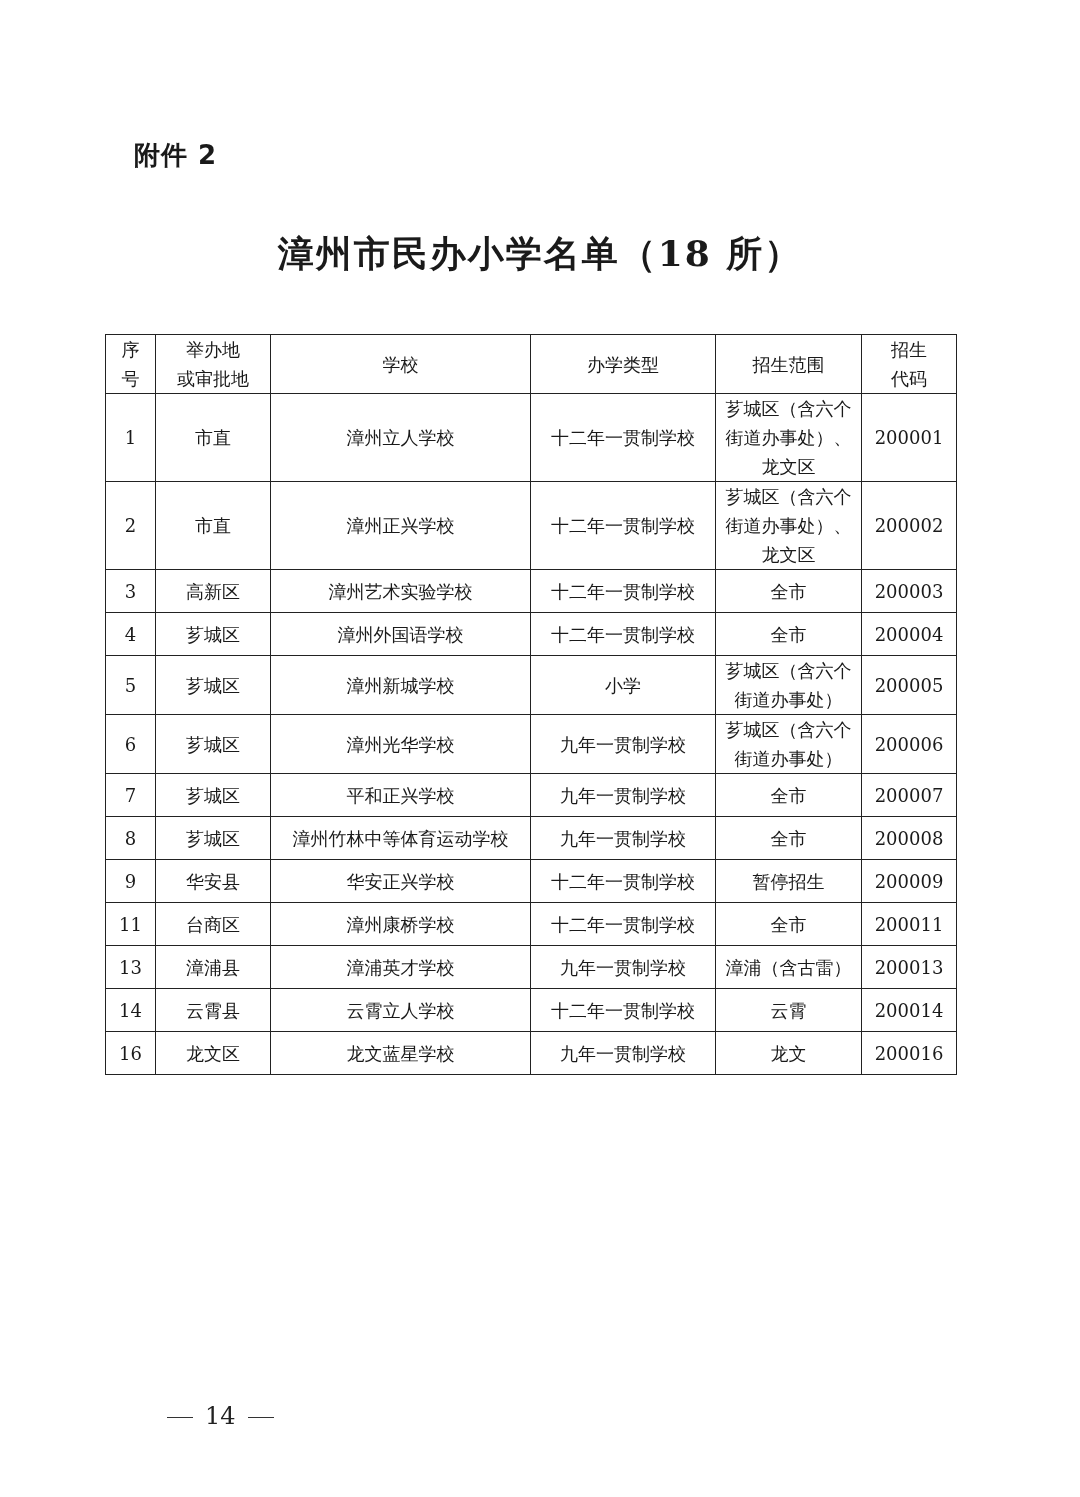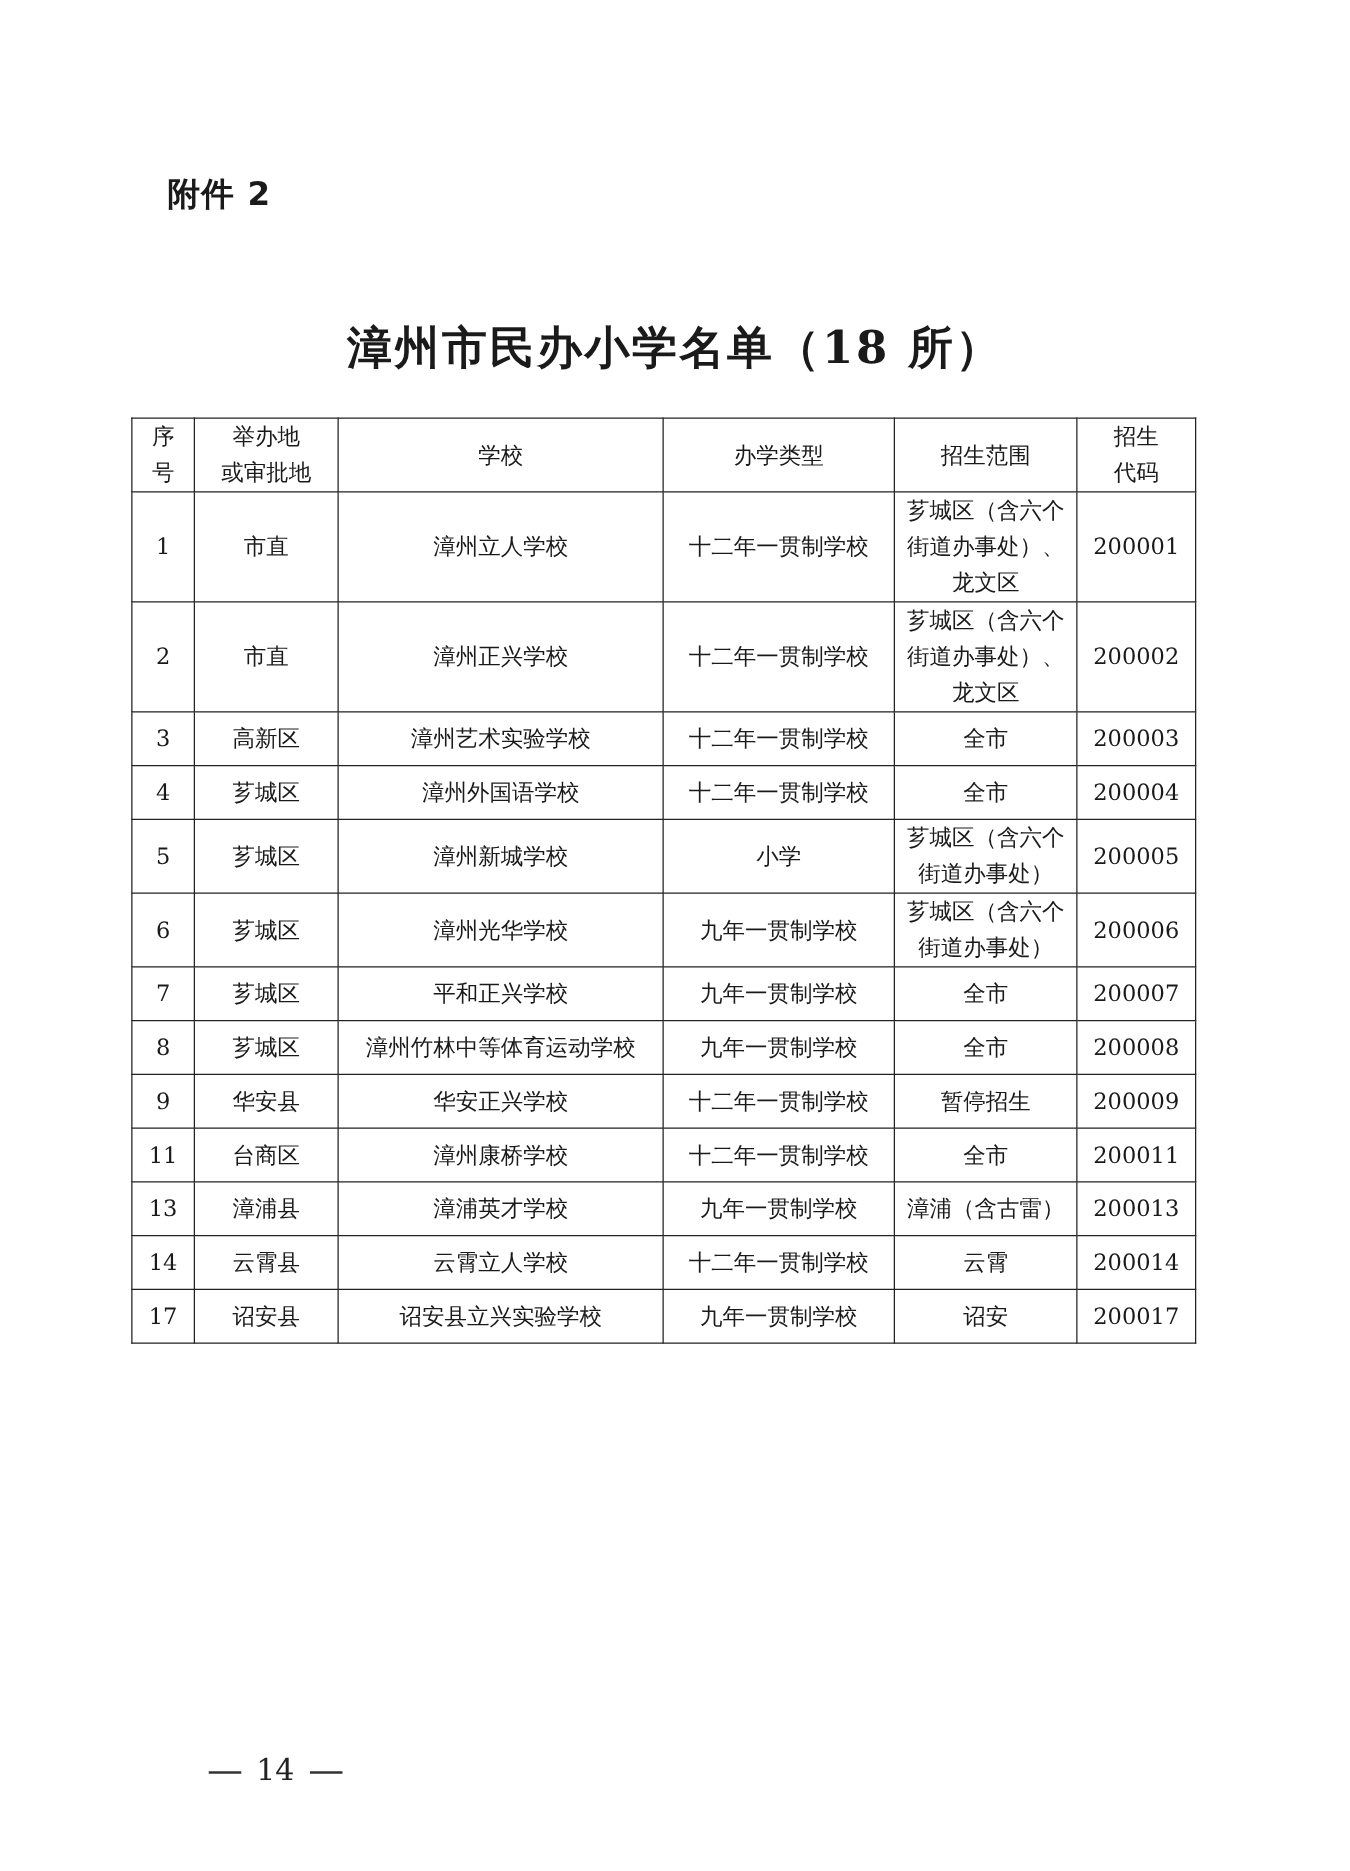--- a/index.html
+++ b/index.html
@@ -1,18 +1,18 @@
 <!DOCTYPE html>
 <html><head>
   <meta charset="utf-8">
   <style>
     html, body { margin: 0; padding: 0; background: #ffffff; }
     body { width: 1080px; height: 1497px; position: relative; overflow: hidden; color: #1a1a1a; font-family: "DejaVu Serif", "Liberation Serif", serif; }
     .attachment { position: absolute; left: 134px; top: 138px; font-family: "DejaVu Sans", "Liberation Sans", sans-serif; font-size: 26px; font-weight: bold; letter-spacing: 1px; }
-    .title { position: absolute; left: 0; width: 1080px; top: 230px; text-align: center; font-size: 36px; font-weight: bold; letter-spacing: 2px; margin-top: 24px; }
+    .title { position: absolute; left: 0; width: 1080px; top: 230px; text-align: center; font-size: 36px; font-weight: bold; letter-spacing: 2px; }
     table.list { position: absolute; left: 105px; top: 334px; width: 851px; border-collapse: collapse; table-layout: fixed; font-size: 18px; }
     table.list th, table.list td { border: 1.5px solid #222; text-align: center; vertical-align: middle; padding: 0 2px; font-weight: normal; line-height: 29px; }
     .hdr { height: 58px; }
     .r3 { height: 88px; }
     .r2 { height: 59px; }
     .r1 { height: 43px; }
     .scope { line-height: 29px; }
     .footer { position: absolute; left: 155px; top: 1402px; font-size: 24px; color: #222; }
     .footer .dash { display: inline-block; width: 26px; height: 1.5px; background: #333; vertical-align: middle; margin: 0 12px; }
   </style>
@@ -162,27 +162,27 @@
         <td>14</td>
         <td>云霄县</td>
         <td>云霄立人学校</td>
         <td>十二年一贯制学校</td>
         <td class="scope">
           <div>云霄</div>
         </td>
         <td>200014</td>
       </tr>
       <tr class="r1">
-        <td>17</td>
-        <td>诏安县</td>
-        <td>诏安县立兴实验学校</td>
+        <td>16</td>
+        <td>龙文区</td>
+        <td>龙文蓝星学校</td>
         <td>九年一贯制学校</td>
         <td class="scope">
-          <div>诏安</div>
+          <div>龙文</div>
         </td>
-        <td>200017</td>
+        <td>200016</td>
       </tr>
     </tbody>
 </table>
 
 <div class="footer">
   <span class="dash"></span><span>14</span><span class="dash"></span>
 </div>
 
 </body></html>

